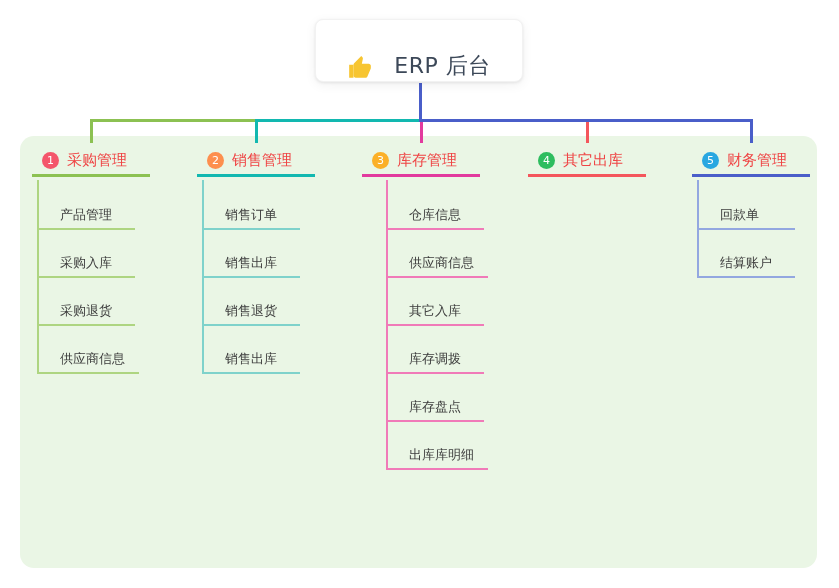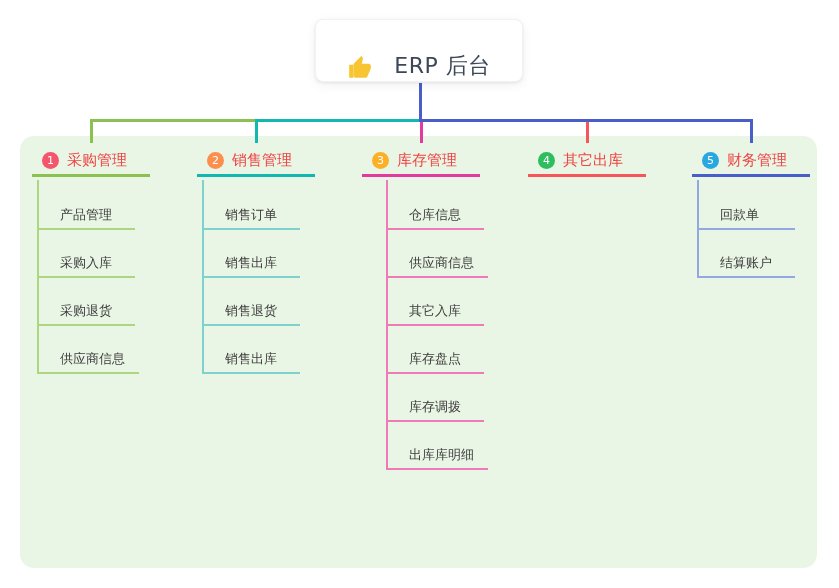--- a/index.html
+++ b/index.html
@@ -146,24 +146,24 @@
           <li>
             <span>仓库信息</span>
           </li>
           <li>
             <span>供应商信息</span>
           </li>
           <li>
             <span>其它入库</span>
           </li>
           <li>
-            <span>库存盘点</span>
+            <span>库存调拨</span>
           </li>
           <li>
-            <span>库存调拨</span>
+            <span>库存盘点</span>
           </li>
           <li>
             <span>出库库明细</span>
           </li>
         </ul>
   </div>
 
   <div class="branch">
     <div class="branch-header" style="left: 528px; top: 147px; --line: #f4565c;">
       <span class="badge" style="--badge: #2ebd5f; background: rgb(46, 189, 95);">4</span>

